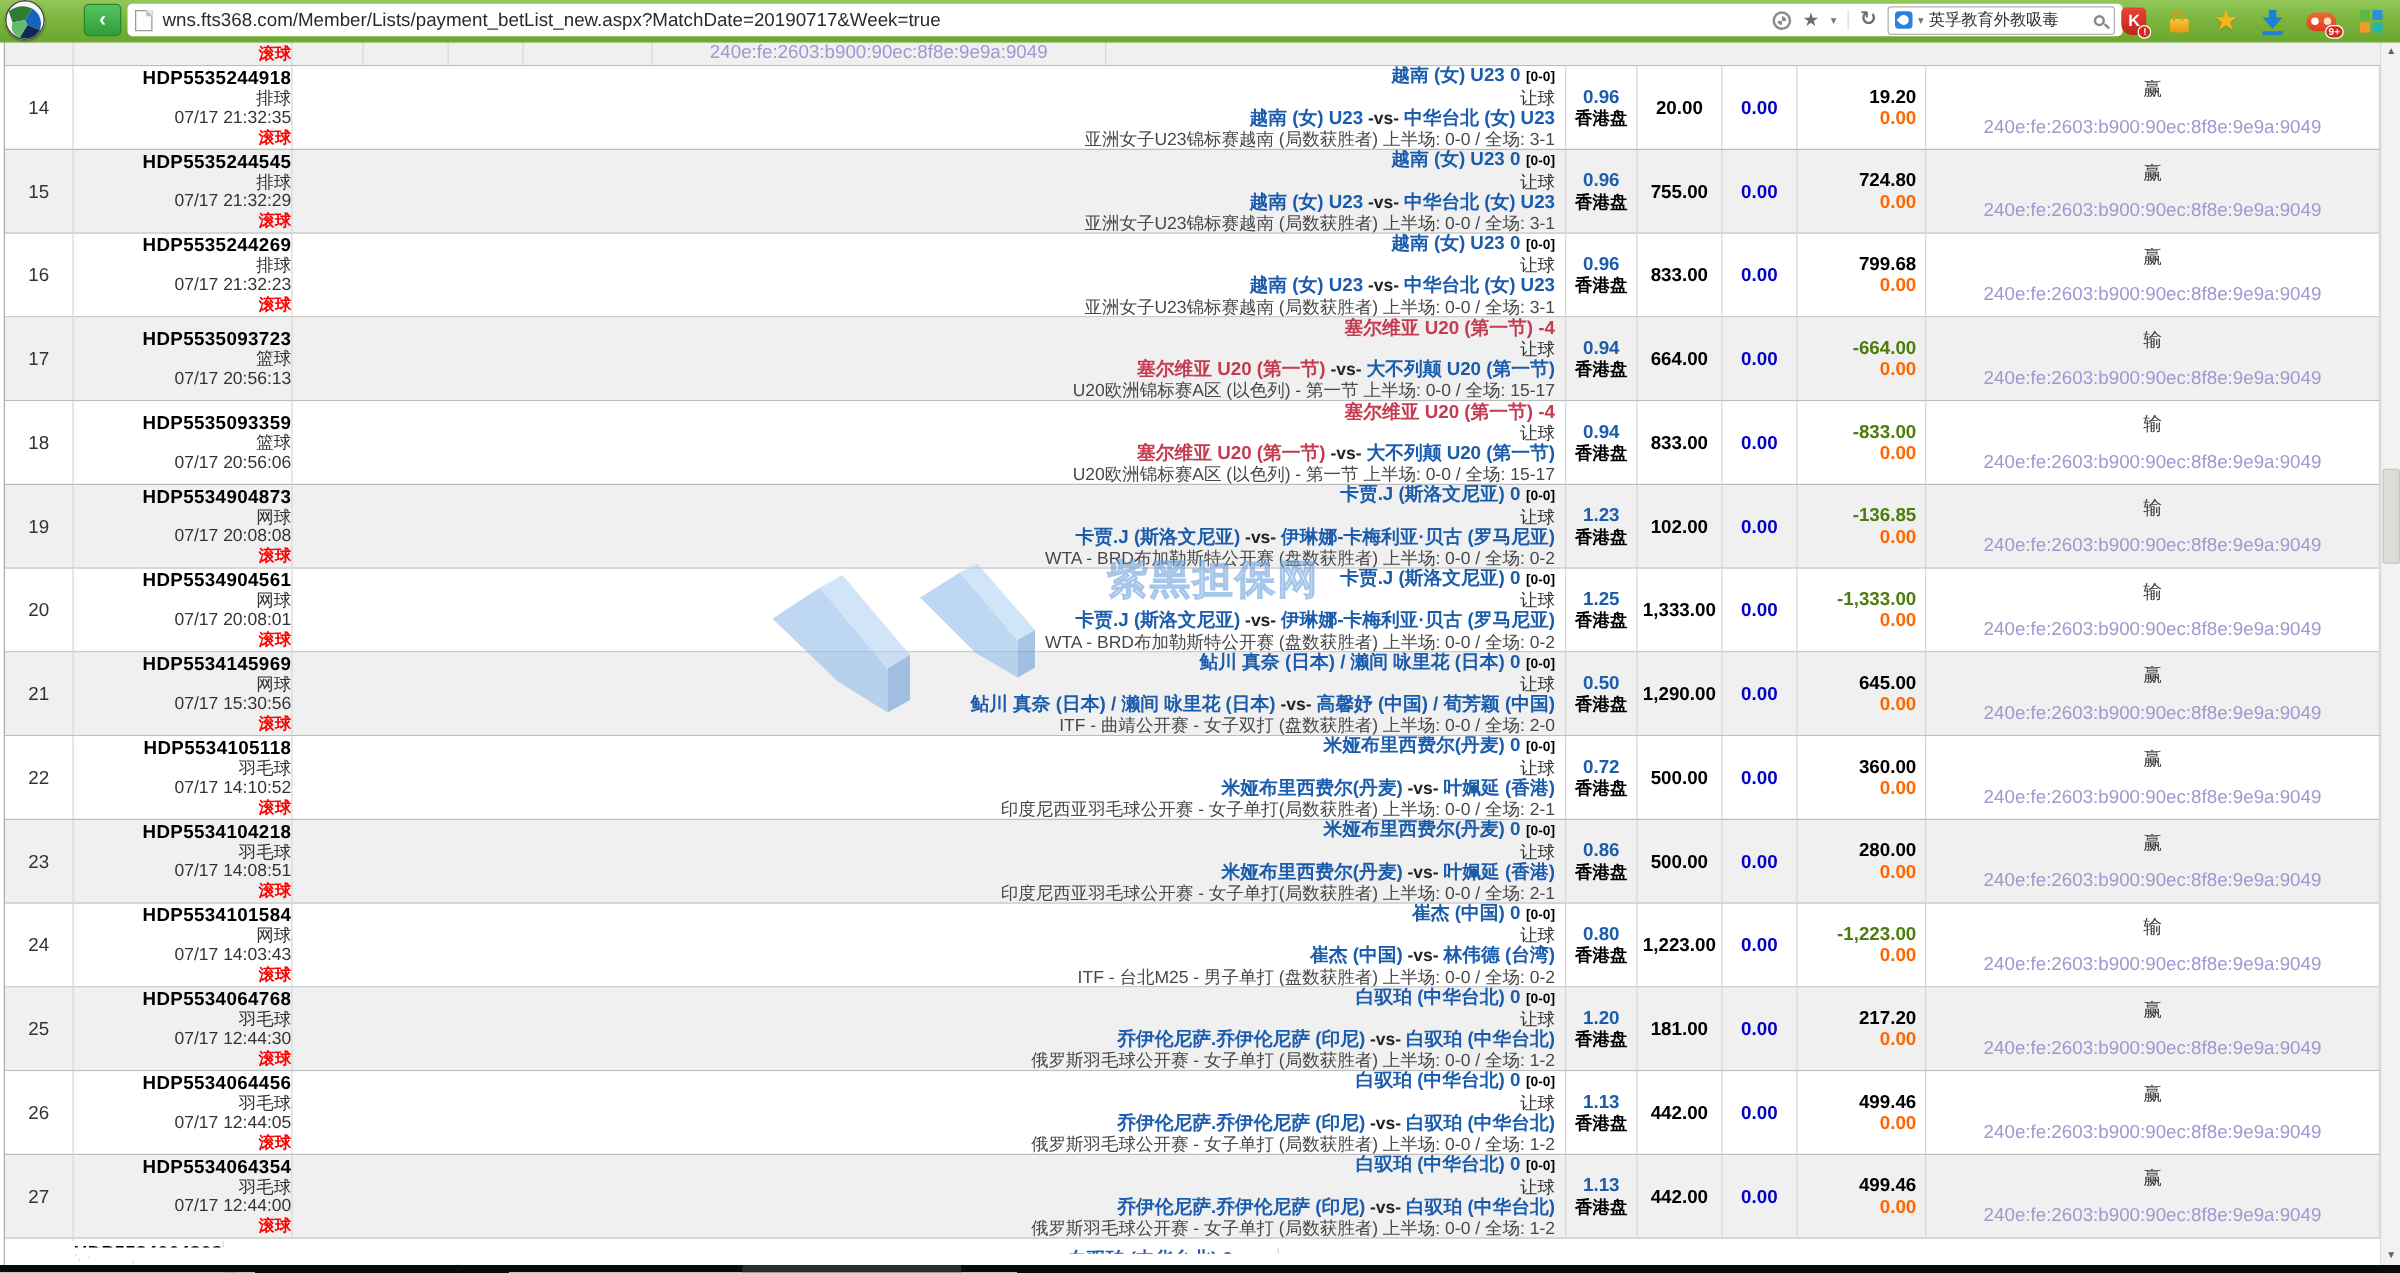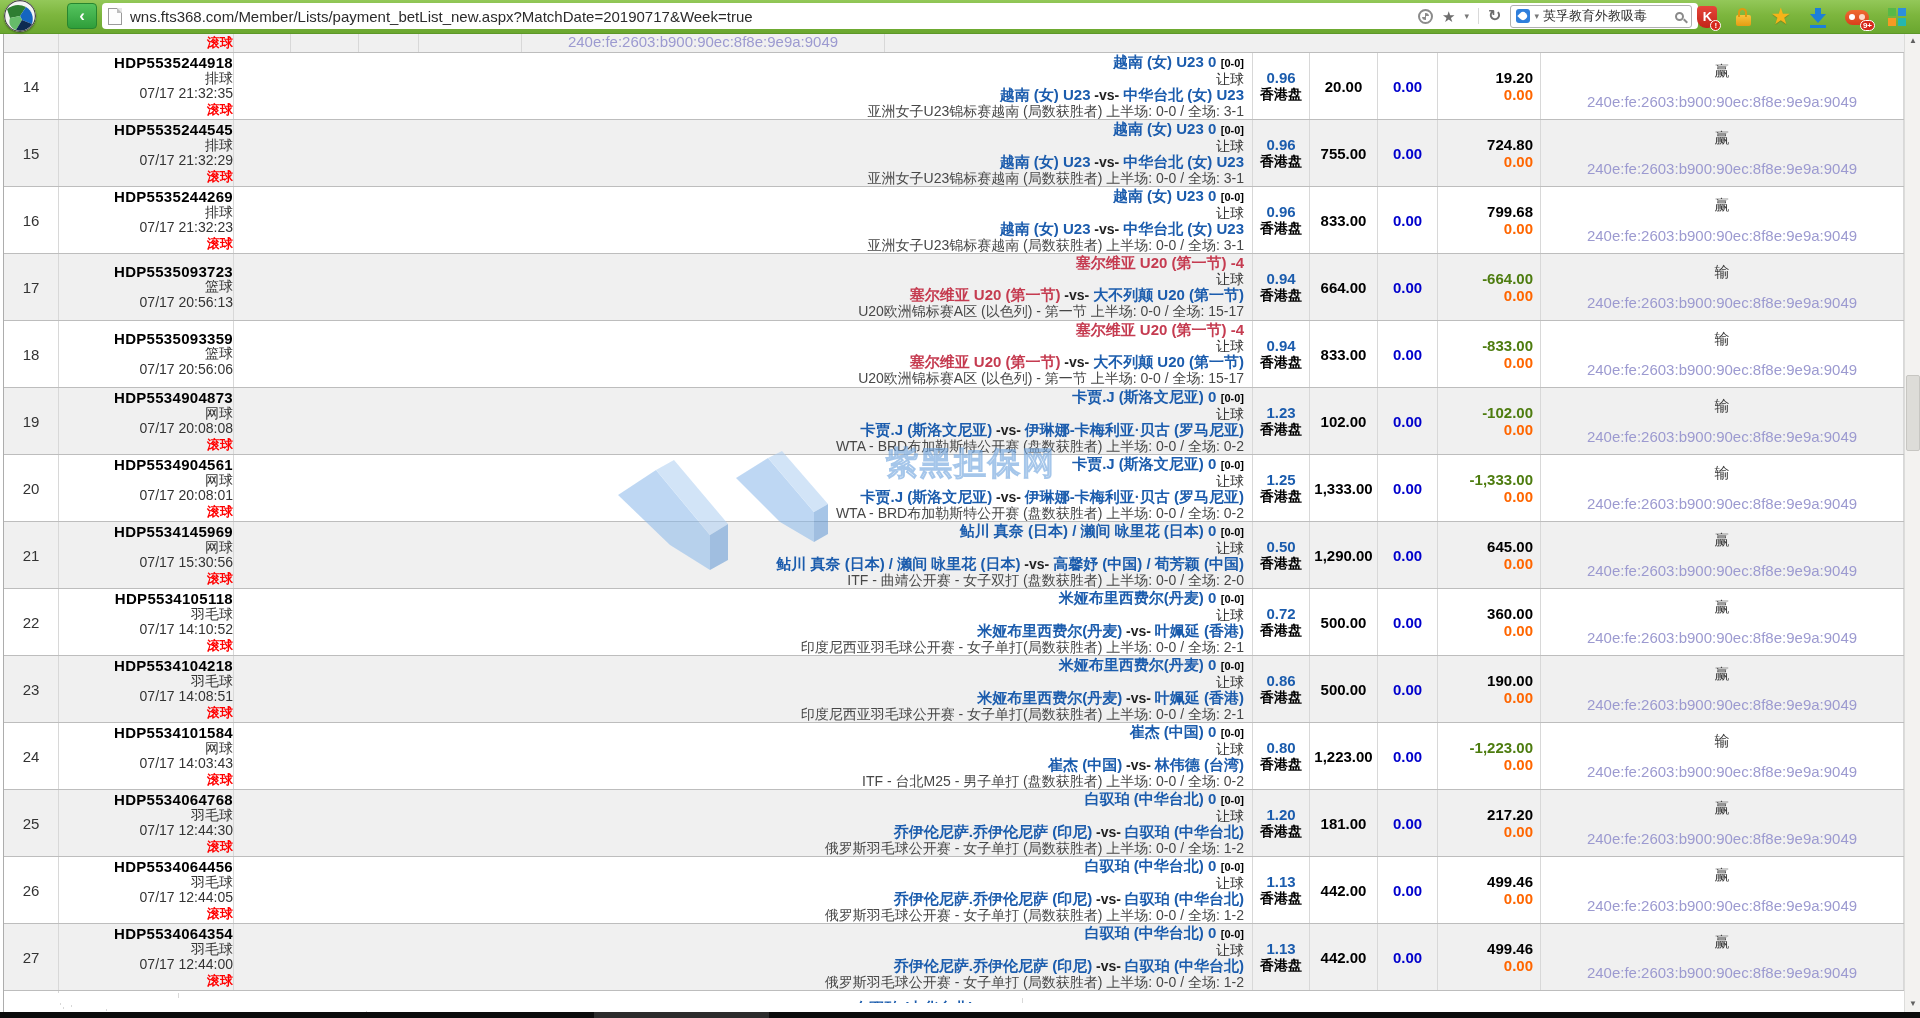--- a/index.html
+++ b/index.html
@@ -381,21 +381,21 @@
           <span class="odds">1.23</span>
           <span class="market">香港盘</span>
         </div>
         <div class="c-amt">
           <span>102.00</span>
         </div>
         <div class="c-valid">
           <span>0.00</span>
         </div>
         <div class="c-res">
-          <span class="r1 neg">-102.00</span>
+          <span class="r1 neg">-136.85</span>
           <span class="r2">0.00</span>
         </div>
         <div class="c-status">
           <span class="outcome">输</span>
           <span class="ip">240e:fe:2603:b900:90ec:8f8e:9e9a:9049</span>
         </div>
       </div>
       <div class="row">
         <div class="c-no">
           <span>20</span>
@@ -521,21 +521,21 @@
           <span class="odds">0.86</span>
           <span class="market">香港盘</span>
         </div>
         <div class="c-amt">
           <span>500.00</span>
         </div>
         <div class="c-valid">
           <span>0.00</span>
         </div>
         <div class="c-res">
-          <span class="r1">190.00</span>
+          <span class="r1">280.00</span>
           <span class="r2">0.00</span>
         </div>
         <div class="c-status">
           <span class="outcome">赢</span>
           <span class="ip">240e:fe:2603:b900:90ec:8f8e:9e9a:9049</span>
         </div>
       </div>
       <div class="row">
         <div class="c-no">
           <span>24</span>

